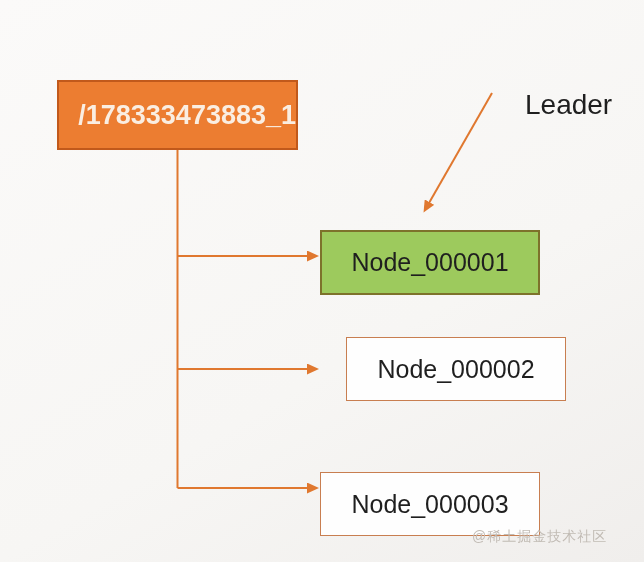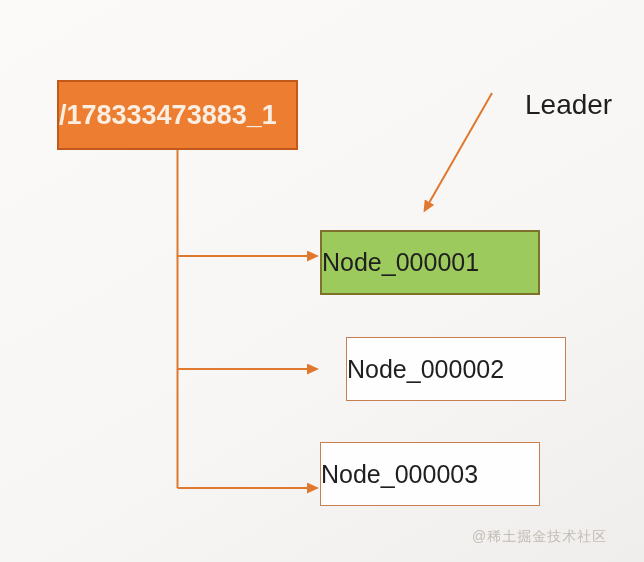--- a/index.html
+++ b/index.html
@@ -33,51 +33,51 @@
   }
   .root-box {
     position: absolute;
     left: 57px; top: 80px;
     width: 241px; height: 70px;
     box-sizing: border-box;
     background: var(--root-fill);
     border: 2px solid var(--root-border);
     display: flex;
     align-items: center;
-    justify-content: flex-start;
+    justify-content: flex-end;
   }
   .root-label {
     color: var(--root-text);
     font-size: 27px;
     font-weight: bold;
     letter-spacing: 0px;
     white-space: nowrap;
   }
   .node-box {
     position: absolute;
     left: 320px;
     width: 220px;
     box-sizing: border-box;
     display: flex;
     align-items: center;
-    justify-content: flex-start;
+    justify-content: center;
   }
   .node-box.leader {
     top: 230px; height: 65px;
     background: var(--leader-fill);
     border: 2px solid var(--leader-border);
   }
   .node-box.follower-2 {
     top: 337px; height: 64px;
     background: var(--follower-fill);
     border: 1.5px solid var(--follower-border);
     margin-left: 26px;
   }
   .node-box.follower-3 {
-    top: 442px; height: 64px;
+    top: 472px; height: 64px;
     background: var(--follower-fill);
     border: 1.5px solid var(--follower-border);
   }
   .node-label {
     color: var(--text);
     font-size: 25px;
     white-space: nowrap;
   }
   .leader-annotation {
     position: absolute;

